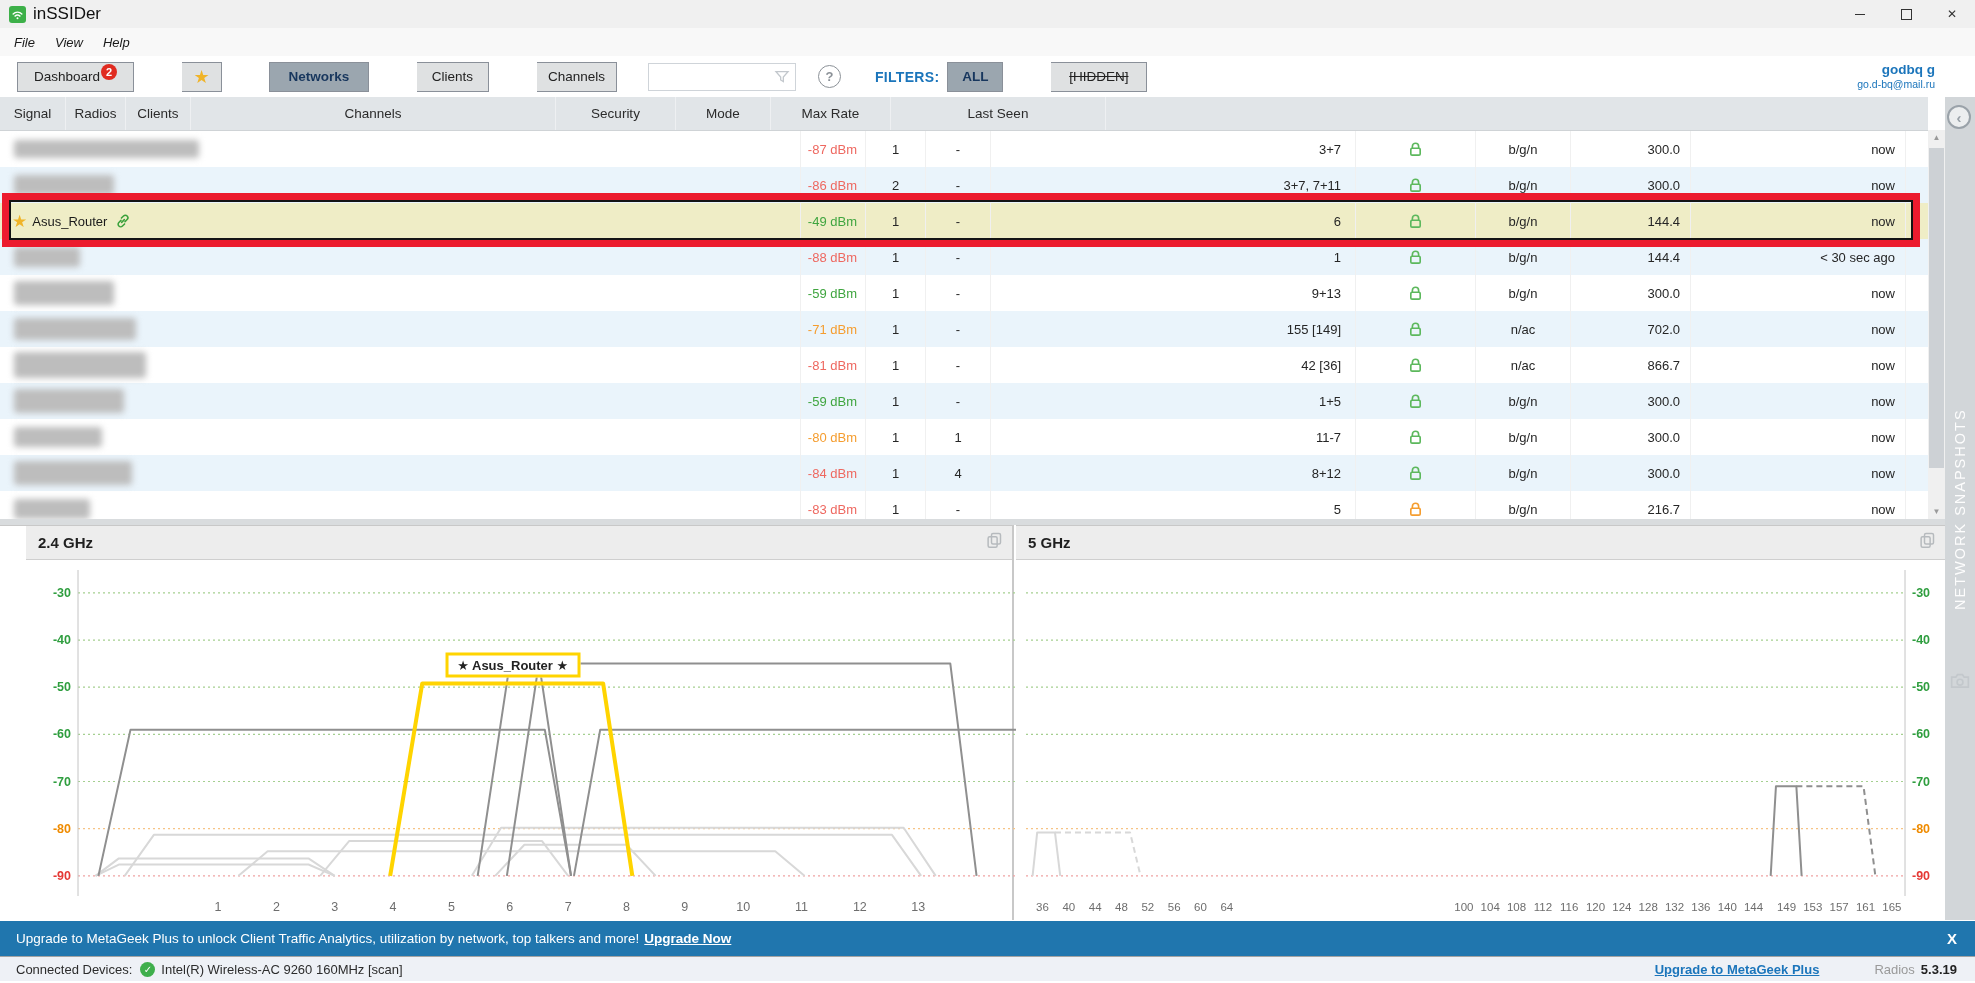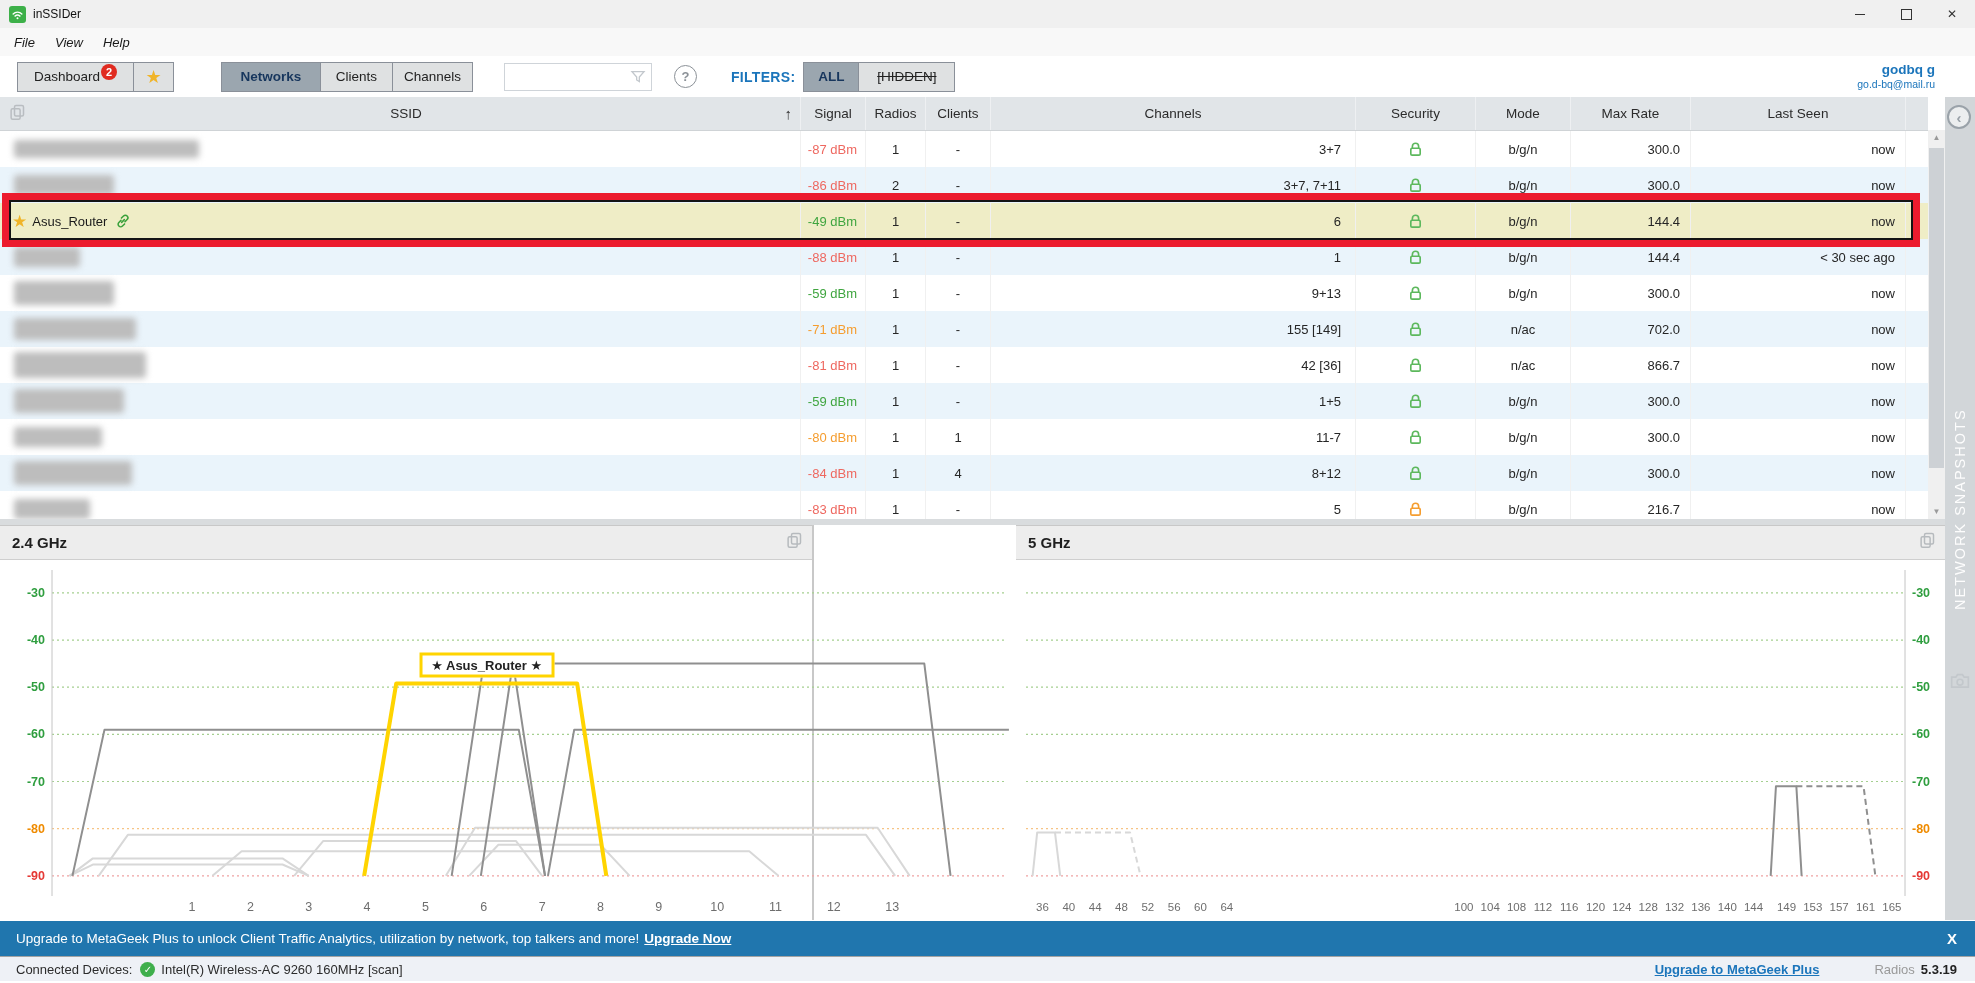--- a/index.html
+++ b/index.html
@@ -3,38 +3,38 @@
 <meta charset="utf-8">
 <style>
   html,body{margin:0;padding:0;background:#666;}
   #app{position:relative;width:1975px;height:983px;background:#fff;overflow:hidden;
        font-family:"Liberation Sans","DejaVu Sans",sans-serif;color:#262626;}
   
   #titlebar{position:absolute;left:0;top:0;width:100%;height:28px;background:#f0f0f0;
     display:flex;align-items:center;border-bottom:1px solid #e3e3e3;}
   #appicon{width:17px;height:17px;margin-left:9px;border-radius:3px;background:#3db049;
     display:flex;align-items:center;justify-content:center;}
-  #apptitle{font-size:12px;margin-left:7px;color:#111;}
+  #apptitle{font-size:17px;margin-left:7px;color:#111;}
   #wincontrols{margin-left:auto;display:flex;height:100%;}
   .winbtn{width:46px;height:100%;display:flex;align-items:center;justify-content:center;
     font-size:12px;color:#333;cursor:default;}
   .maxglyph{width:9px;height:9px;border:1px solid #333;display:inline-block;}
   .minglyph{width:10px;height:1px;background:#333;display:inline-block;}
   
   #menubar{position:absolute;left:0;top:28px;width:100%;height:28px;background:#f8f8f8;
     display:flex;align-items:center;font-size:13px;color:#1a1a1a;}
   .menu-item{padding:4px 10px;margin-left:0;font-style:italic;}
   .menu-item:first-child{margin-left:4px;}
   
   #toolbar{position:absolute;left:0;top:56px;width:100%;height:41px;background:#fff;
     display:flex;align-items:center;}
   .btn{height:30px;display:flex;align-items:center;justify-content:center;
     background:#dfe1e2;border:1px solid #8a9099;font-size:13.5px;color:#222;box-sizing:border-box;}
   .btn.active{background:#9ba6af;color:#17365d;font-weight:bold;}
-  .btn-group{display:flex;}
+  .btn-group{display:flex;gap:48px;}
   .btn-group .btn + .btn{border-left:none;}
   #dashboard-btn{width:117px;margin-left:17px;position:relative;}
   #badge{display:inline-block;min-width:16px;height:16px;border-radius:8px;background:#e02b20;
     color:#fff;font-size:11px;font-weight:bold;line-height:16px;text-align:center;
     margin-left:1px;transform:translateY(-5px);}
   #star-btn{width:40px;}
   .star{color:#f0b429;font-size:18px;line-height:1;}
   #tab-networks{width:100px;margin-left:47px;}
   #tab-clients{width:72px;}
   #tab-channels{width:80px;}
@@ -87,21 +87,21 @@
     border:7px solid #ec1b2e;box-sizing:border-box;pointer-events:none;z-index:5;}
   #annotation .inner{width:100%;height:100%;border:2px solid #141414;box-sizing:border-box;}
   
   #vscroll{position:absolute;left:1928px;top:130px;width:17px;height:389px;background:#f0f0f0;}
   .varrow{position:absolute;left:0;width:17px;height:15px;color:#9a9a9a;font-size:8px;
     display:flex;align-items:center;justify-content:center;}
   #vthumb{position:absolute;left:1px;top:18px;width:15px;height:320px;background:#cdd1d5;}
   #hscrollstrip{position:absolute;left:0;top:519px;width:1945px;height:6px;background:#d9dcde;}
   
   .chart-panel{position:absolute;top:525px;height:395px;background:#fff;border-top:1px solid #c8c8c8;box-sizing:border-box;}
-  #chart24{left:0;width:814px;border-right:2px solid #c8c8c8;}
+  #chart24{left:0;width:1014px;border-right:2px solid #c8c8c8;padding-left:26px;}
   #chart5{left:1016px;width:929px;}
   .chart-head{height:34px;background:#ededed;border-bottom:1px solid #cfcfcf;display:flex;
     align-items:center;box-sizing:border-box;}
   .chart-title{font-size:15px;font-weight:bold;color:#1f1f1f;margin-left:12px;}
   .chart-copy{margin-left:auto;margin-right:10px;opacity:.65;}
   .chart-plot{position:relative;width:100%;height:360px;}
   .chart-label{position:absolute;background:#fff;border:3px solid #ffd400;color:#222;
     font-size:13px;font-weight:bold;padding:2px 9px;white-space:nowrap;transform:translate(-50%,-50%);}
   
   #snapstrip{position:absolute;left:1945px;top:97px;width:30px;height:823px;background:#d2d6d9;}
@@ -191,30 +191,20 @@
       <div class="btn" id="filter-hidden">[HIDDEN]</div>
     </div>
     <div id="account">
       <div id="account-name">godbq g</div>
       <div id="account-email">go.d-bq@mail.ru</div>
     </div>
   </div>
 
   <div id="tablewrap">
     <div class="tr" id="thead">
-      <div class="td c-ssid">
-        <span id="hcopy">
-          <svg width="15" height="17" viewBox="0 0 20 22" fill="none" stroke="#b9bdc1" stroke-width="2">
-              <rect x="6" y="1.5" width="12" height="14" rx="2"></rect>
-              <rect x="1.5" y="6" width="12" height="14" rx="2"></rect>
-            </svg>
-        </span>
-        <span>SSID</span>
-        <span id="sort-arrow">↑</span>
-      </div>
       <div class="td c-signal">Signal</div>
       <div class="td c-radios">Radios</div>
       <div class="td c-clients">Clients</div>
       <div class="td c-channels">Channels</div>
       <div class="td c-security">Security</div>
       <div class="td c-mode">Mode</div>
       <div class="td c-maxrate">Max Rate</div>
       <div class="td c-lastseen">Last Seen</div>
       <div class="td c-fill"></div>
     </div>

